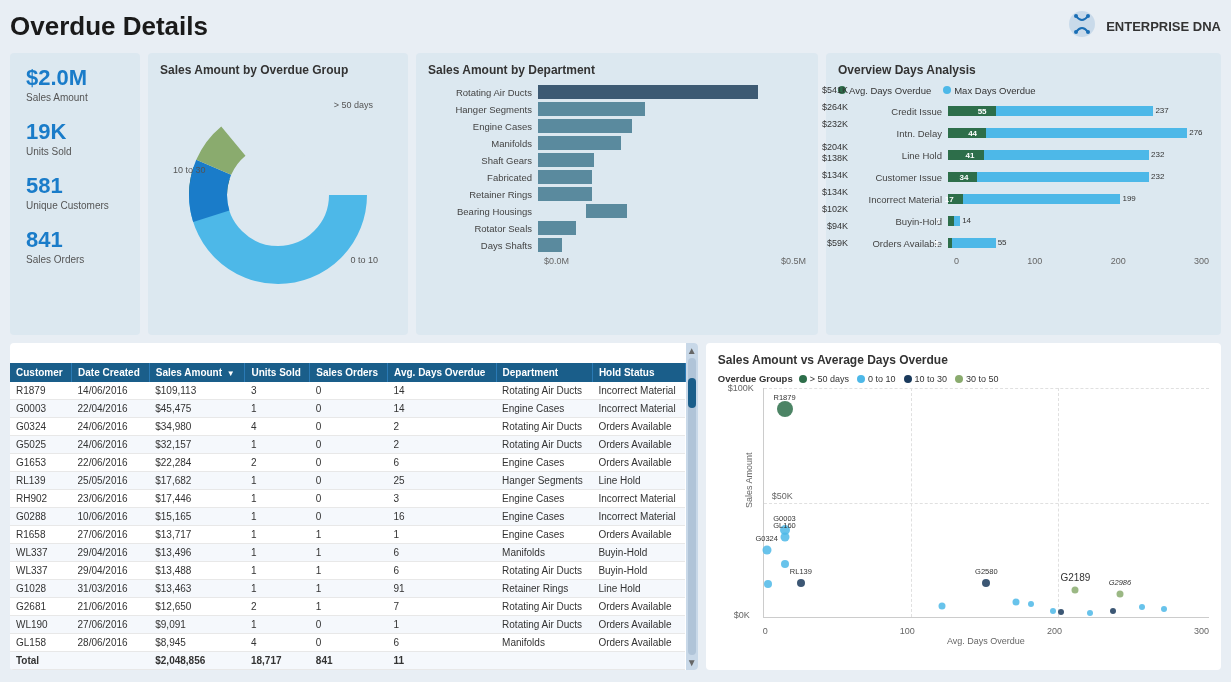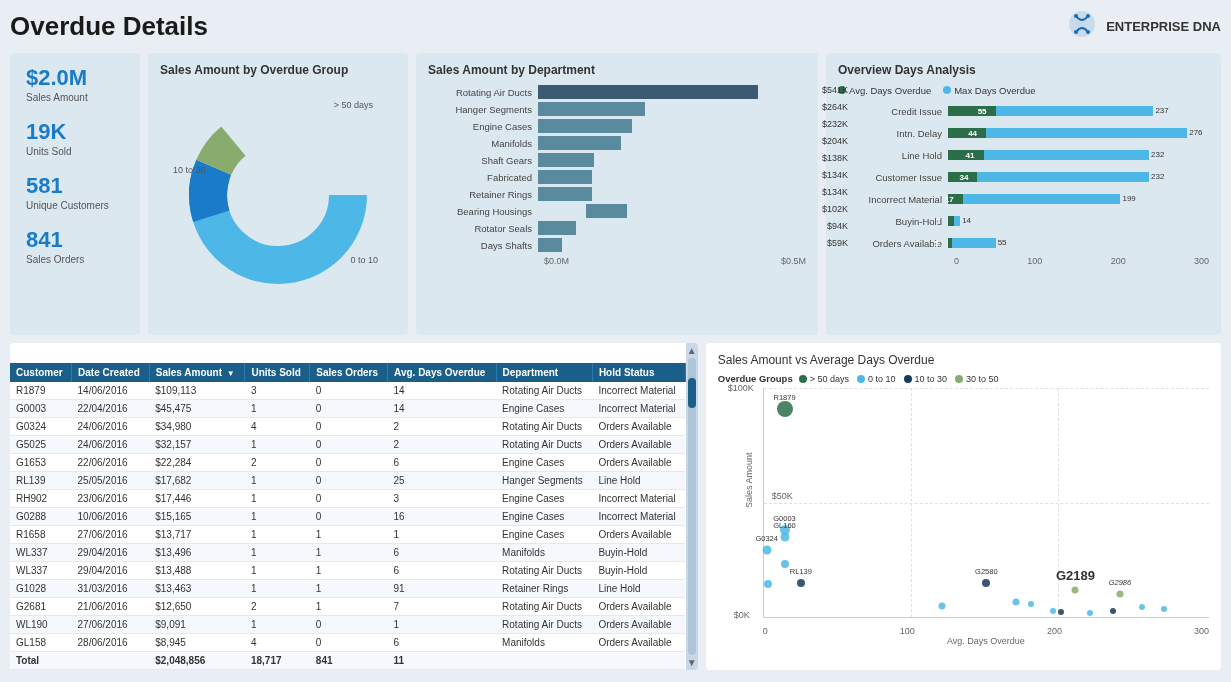--- a/index.html
+++ b/index.html
@@ -56,21 +56,21 @@
     
     
     .table-scroll-bar { width: 12px; background: #c8d8e8; display: flex; flex-direction: column; align-items: center; padding: 2px; }
     .scroll-up { cursor: pointer; color: #666; font-size: 10px; }
     .scroll-track { flex: 1; width: 8px; background: #b0c4d8; border-radius: 4px; margin: 2px 0; position: relative; }
     .scroll-thumb { width: 8px; height: 30px; background: #1a5e8a; border-radius: 4px; position: absolute; top: 20px; }
     .scroll-down { cursor: pointer; color: #666; font-size: 10px; }
     
     
     .scatter-panel { background: #fff; border-radius: 4px; flex: 1; padding: 10px 12px; }
-    .scatter-title { font-size: 12px; font-weight: 400; color: #333; margin-bottom: 6px; }
+    .scatter-title { font-size: 12px; font-weight: 700; color: #333; margin-bottom: 6px; }
     .panel-with-scroll { display: flex; }
   </style>
 </head>
 <body>
 
 <div class="page">
 
   <div class="header">
     <h1 class="header-title">Overdue Details</h1>
     <div class="header-logo">
@@ -153,21 +153,21 @@
     <div class="dept-bar-label">Engine Cases</div>
     <div class="dept-bar-track" style="width:220px; position:relative;">
       <div class="dept-bar-fill" style="width:94.3438077634011px; background:#5a8a9e;"></div>
       <span style="position:absolute; right:-42px; top:0; font-size:9px; color:#333;">$232K</span>
     </div>
   </div>
           <div class="dept-bar-row">
     <div class="dept-bar-label">Manifolds</div>
     <div class="dept-bar-track" style="width:220px; position:relative;">
       <div class="dept-bar-fill" style="width:82.95748613678373px; background:#5a8a9e;"></div>
-      <span style="position:absolute; right:-42px; top:0; font-size:9px; color:#333;">$204K</span>
+      <span style="position:absolute; right:-42px; top:6px; font-size:9px; color:#333;">$204K</span>
     </div>
   </div>
           <div class="dept-bar-row">
     <div class="dept-bar-label">Shaft Gears</div>
     <div class="dept-bar-track" style="width:220px; position:relative;">
       <div class="dept-bar-fill" style="width:56.11829944547135px; background:#5a8a9e;"></div>
       <span style="position:absolute; right:-42px; top:0; font-size:9px; color:#333;">$138K</span>
     </div>
   </div>
           <div class="dept-bar-row">
@@ -531,21 +531,21 @@
             <div style="position: absolute; left: 0.666667%; bottom: 32.15%; font-size: 7.5px; color: rgb(51, 51, 51); white-space: nowrap; transform: translateX(-50%);">G0324</div>
             <div style="position: absolute; left: 8.33333%; bottom: 14.735%; width: 8px; height: 8px; border-radius: 50%; background: rgb(26, 58, 92); transform: translate(-50%, 50%); opacity: 0.85;"></div>
             <div style="position: absolute; left: 8.33333%; bottom: 17.735%; font-size: 7.5px; color: rgb(51, 51, 51); white-space: nowrap; transform: translateX(-50%);">RL139</div>
             <div style="position: absolute; left: 4.66667%; bottom: 23.3333%; width: 8px; height: 8px; border-radius: 50%; background: rgb(77, 184, 232); transform: translate(-50%, 50%); opacity: 0.85;"></div>
             <div style="position: absolute; left: 1%; bottom: 14.5383%; width: 8px; height: 8px; border-radius: 50%; background: rgb(77, 184, 232); transform: translate(-50%, 50%); opacity: 0.85;"></div>
             <div style="position: absolute; left: 50%; bottom: 15%; width: 8px; height: 8px; border-radius: 50%; background: rgb(26, 58, 92); transform: translate(-50%, 50%); opacity: 0.85;"></div>
             <div style="position: absolute; left: 50%; bottom: 18%; font-size: 7.5px; color: rgb(51, 51, 51); white-space: nowrap; transform: translateX(-50%);">G2580</div>
             <div style="position: absolute; left: 56.6667%; bottom: 6.66667%; width: 7px; height: 7px; border-radius: 50%; background: rgb(77, 184, 232); transform: translate(-50%, 50%); opacity: 0.85;"></div>
             <div style="position: absolute; left: 40%; bottom: 5%; width: 7px; height: 7px; border-radius: 50%; background: rgb(77, 184, 232); transform: translate(-50%, 50%); opacity: 0.85;"></div>
             <div style="position: absolute; left: 70%; bottom: 11.6667%; width: 7px; height: 7px; border-radius: 50%; background: rgb(138, 171, 110); transform: translate(-50%, 50%); opacity: 0.85;"></div>
-            <div style="position: absolute; left: 70%; bottom: 14.6667%; font-size: 13px; color: rgb(51, 51, 51); white-space: nowrap; transform: translateX(-50%); font-weight: bold;">G2189</div>
+            <div style="position: absolute; left: 70%; bottom: 14.6667%; font-size: 10px; color: rgb(51, 51, 51); white-space: nowrap; transform: translateX(-50%);">G2189</div>
             <div style="position: absolute; left: 80%; bottom: 10%; width: 7px; height: 7px; border-radius: 50%; background: rgb(138, 171, 110); transform: translate(-50%, 50%); opacity: 0.85;"></div>
             <div style="position: absolute; left: 80%; bottom: 13%; font-size: 7.5px; color: rgb(51, 51, 51); white-space: nowrap; transform: translateX(-50%); font-style: italic;">G2986</div>
             <div style="position: absolute; left: 90%; bottom: 3.33333%; width: 6px; height: 6px; border-radius: 50%; background: rgb(77, 184, 232); transform: translate(-50%, 50%); opacity: 0.85;"></div>
             <div style="position: absolute; left: 85%; bottom: 4.16667%; width: 6px; height: 6px; border-radius: 50%; background: rgb(77, 184, 232); transform: translate(-50%, 50%); opacity: 0.85;"></div>
             <div style="position: absolute; left: 60%; bottom: 5.83333%; width: 6px; height: 6px; border-radius: 50%; background: rgb(77, 184, 232); transform: translate(-50%, 50%); opacity: 0.85;"></div>
             <div style="position: absolute; left: 65%; bottom: 2.5%; width: 6px; height: 6px; border-radius: 50%; background: rgb(77, 184, 232); transform: translate(-50%, 50%); opacity: 0.85;"></div>
             <div style="position: absolute; left: 66.6667%; bottom: 2.08333%; width: 6px; height: 6px; border-radius: 50%; background: rgb(26, 58, 92); transform: translate(-50%, 50%); opacity: 0.85;"></div>
             <div style="position: absolute; left: 73.3333%; bottom: 1.66667%; width: 6px; height: 6px; border-radius: 50%; background: rgb(77, 184, 232); transform: translate(-50%, 50%); opacity: 0.85;"></div>
             <div style="position: absolute; left: 78.3333%; bottom: 2.5%; width: 6px; height: 6px; border-radius: 50%; background: rgb(26, 58, 92); transform: translate(-50%, 50%); opacity: 0.85;"></div>
           </div>

